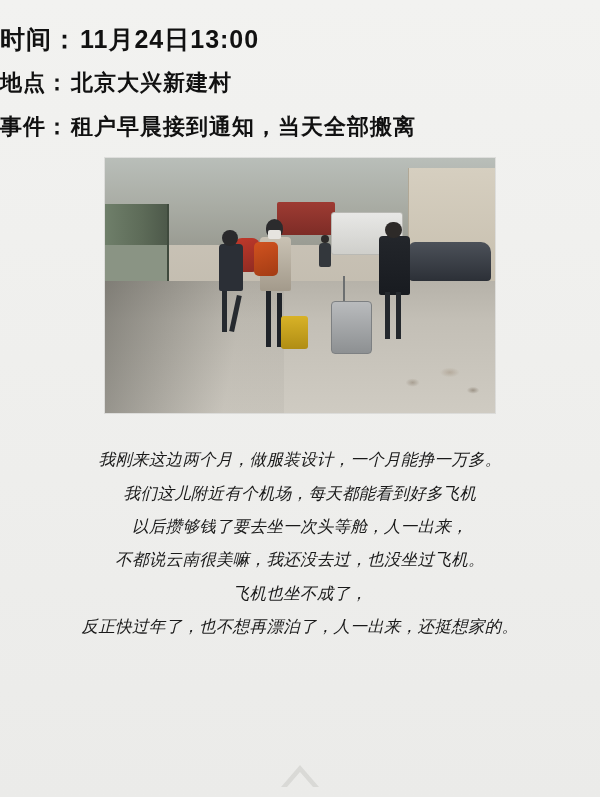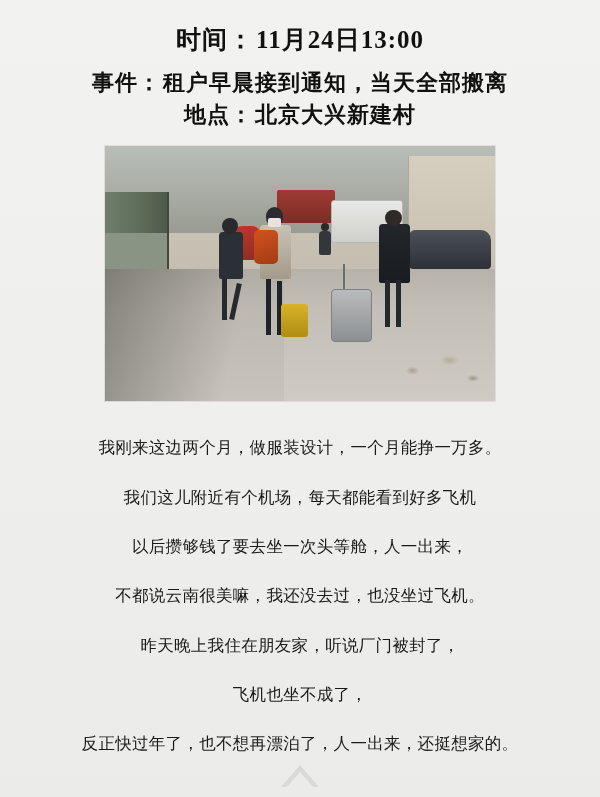--- a/index.html
+++ b/index.html
@@ -19,22 +19,21 @@
     width: 600px;
     height: 797px;
     box-sizing: border-box;
     padding: 18px 0 0 0;
     position: relative;
     background: linear-gradient(180deg, #f2f2f0 0%, #eeeeec 60%, #ebebe9 100%);
   }
 
   
   .header {
-    text-align: center;
-    font-family: Liberation Serif, serif;
+    text-align: left;
   }
   .hline {
     font-weight: bold;
     letter-spacing: 1px;
     color: #111;
     line-height: 1.25;
   }
   .hline .lbl { margin-right: 2px; }
   .hline-1 { font-size: 25px; margin: 6px 0 14px 0; }
   .hline-2 { font-size: 22px; margin: 0 0 16px 0; }
@@ -169,21 +168,21 @@
   
   .body-text {
     margin: 30px auto 0 auto;
     width: 520px;
     text-align: center;
     font-size: 16.5px;
     line-height: 2.02;
     color: #1a1a1a;
     letter-spacing: 0.3px;
   }
-  .body-text p { margin: 16px; }
+  .body-text p { margin: 0; font-style: italic; }
 
   
   .watermark {
     position: absolute;
     left: 50%;
     bottom: 6px;
     transform: translateX(-50%);
     width: 46px;
     height: 30px;
     opacity: 0.35;
@@ -191,25 +190,25 @@
 </style>
 </head>
 <body>
 
 <div class="page">
 
   <div class="header">
     <div class="hline hline-1">
       <span class="lbl">时间：</span><span>11月24日13:00</span>
     </div>
+    <div class="hline hline-2">
+      <span class="lbl">地点：</span><span>北京大兴新建村</span>
+    </div>
     <div class="hline hline-3">
       <span class="lbl">事件：</span><span>租户早晨接到通知，当天全部搬离</span>
-    </div>
-    <div class="hline hline-2">
-      <span class="lbl">地点：</span><span>北京大兴新建村</span>
     </div>
   </div>
 
   <div class="photo-wrap">
     <div class="photo">
       <div class="bg-band"></div>
       <div class="wall-r"></div>
       <div class="truck"></div>
       <div class="truck-cab"></div>
       <div class="red-truck"></div>
@@ -252,21 +251,20 @@
         <div class="p-leg l2"></div>
       </div>
     </div>
   </div>
 
   <div class="body-text">
     <p>我刚来这边两个月，做服装设计，一个月能挣一万多。</p>
     <p>我们这儿附近有个机场，每天都能看到好多飞机</p>
     <p>以后攒够钱了要去坐一次头等舱，人一出来，</p>
     <p>不都说云南很美嘛，我还没去过，也没坐过飞机。</p>
-    <p>昨天晚上我住在朋友家，听说厂门被封了，</p>
     <p>飞机也坐不成了，</p>
     <p>反正快过年了，也不想再漂泊了，人一出来，还挺想家的。</p>
   </div>
 
   <svg class="watermark" viewBox="0 0 46 30">
     <path d="M23 4 L42 26 L36 26 L23 11 L10 26 L4 26 Z" fill="#b9b9b5"></path>
   </svg>
 
 </div>
 

